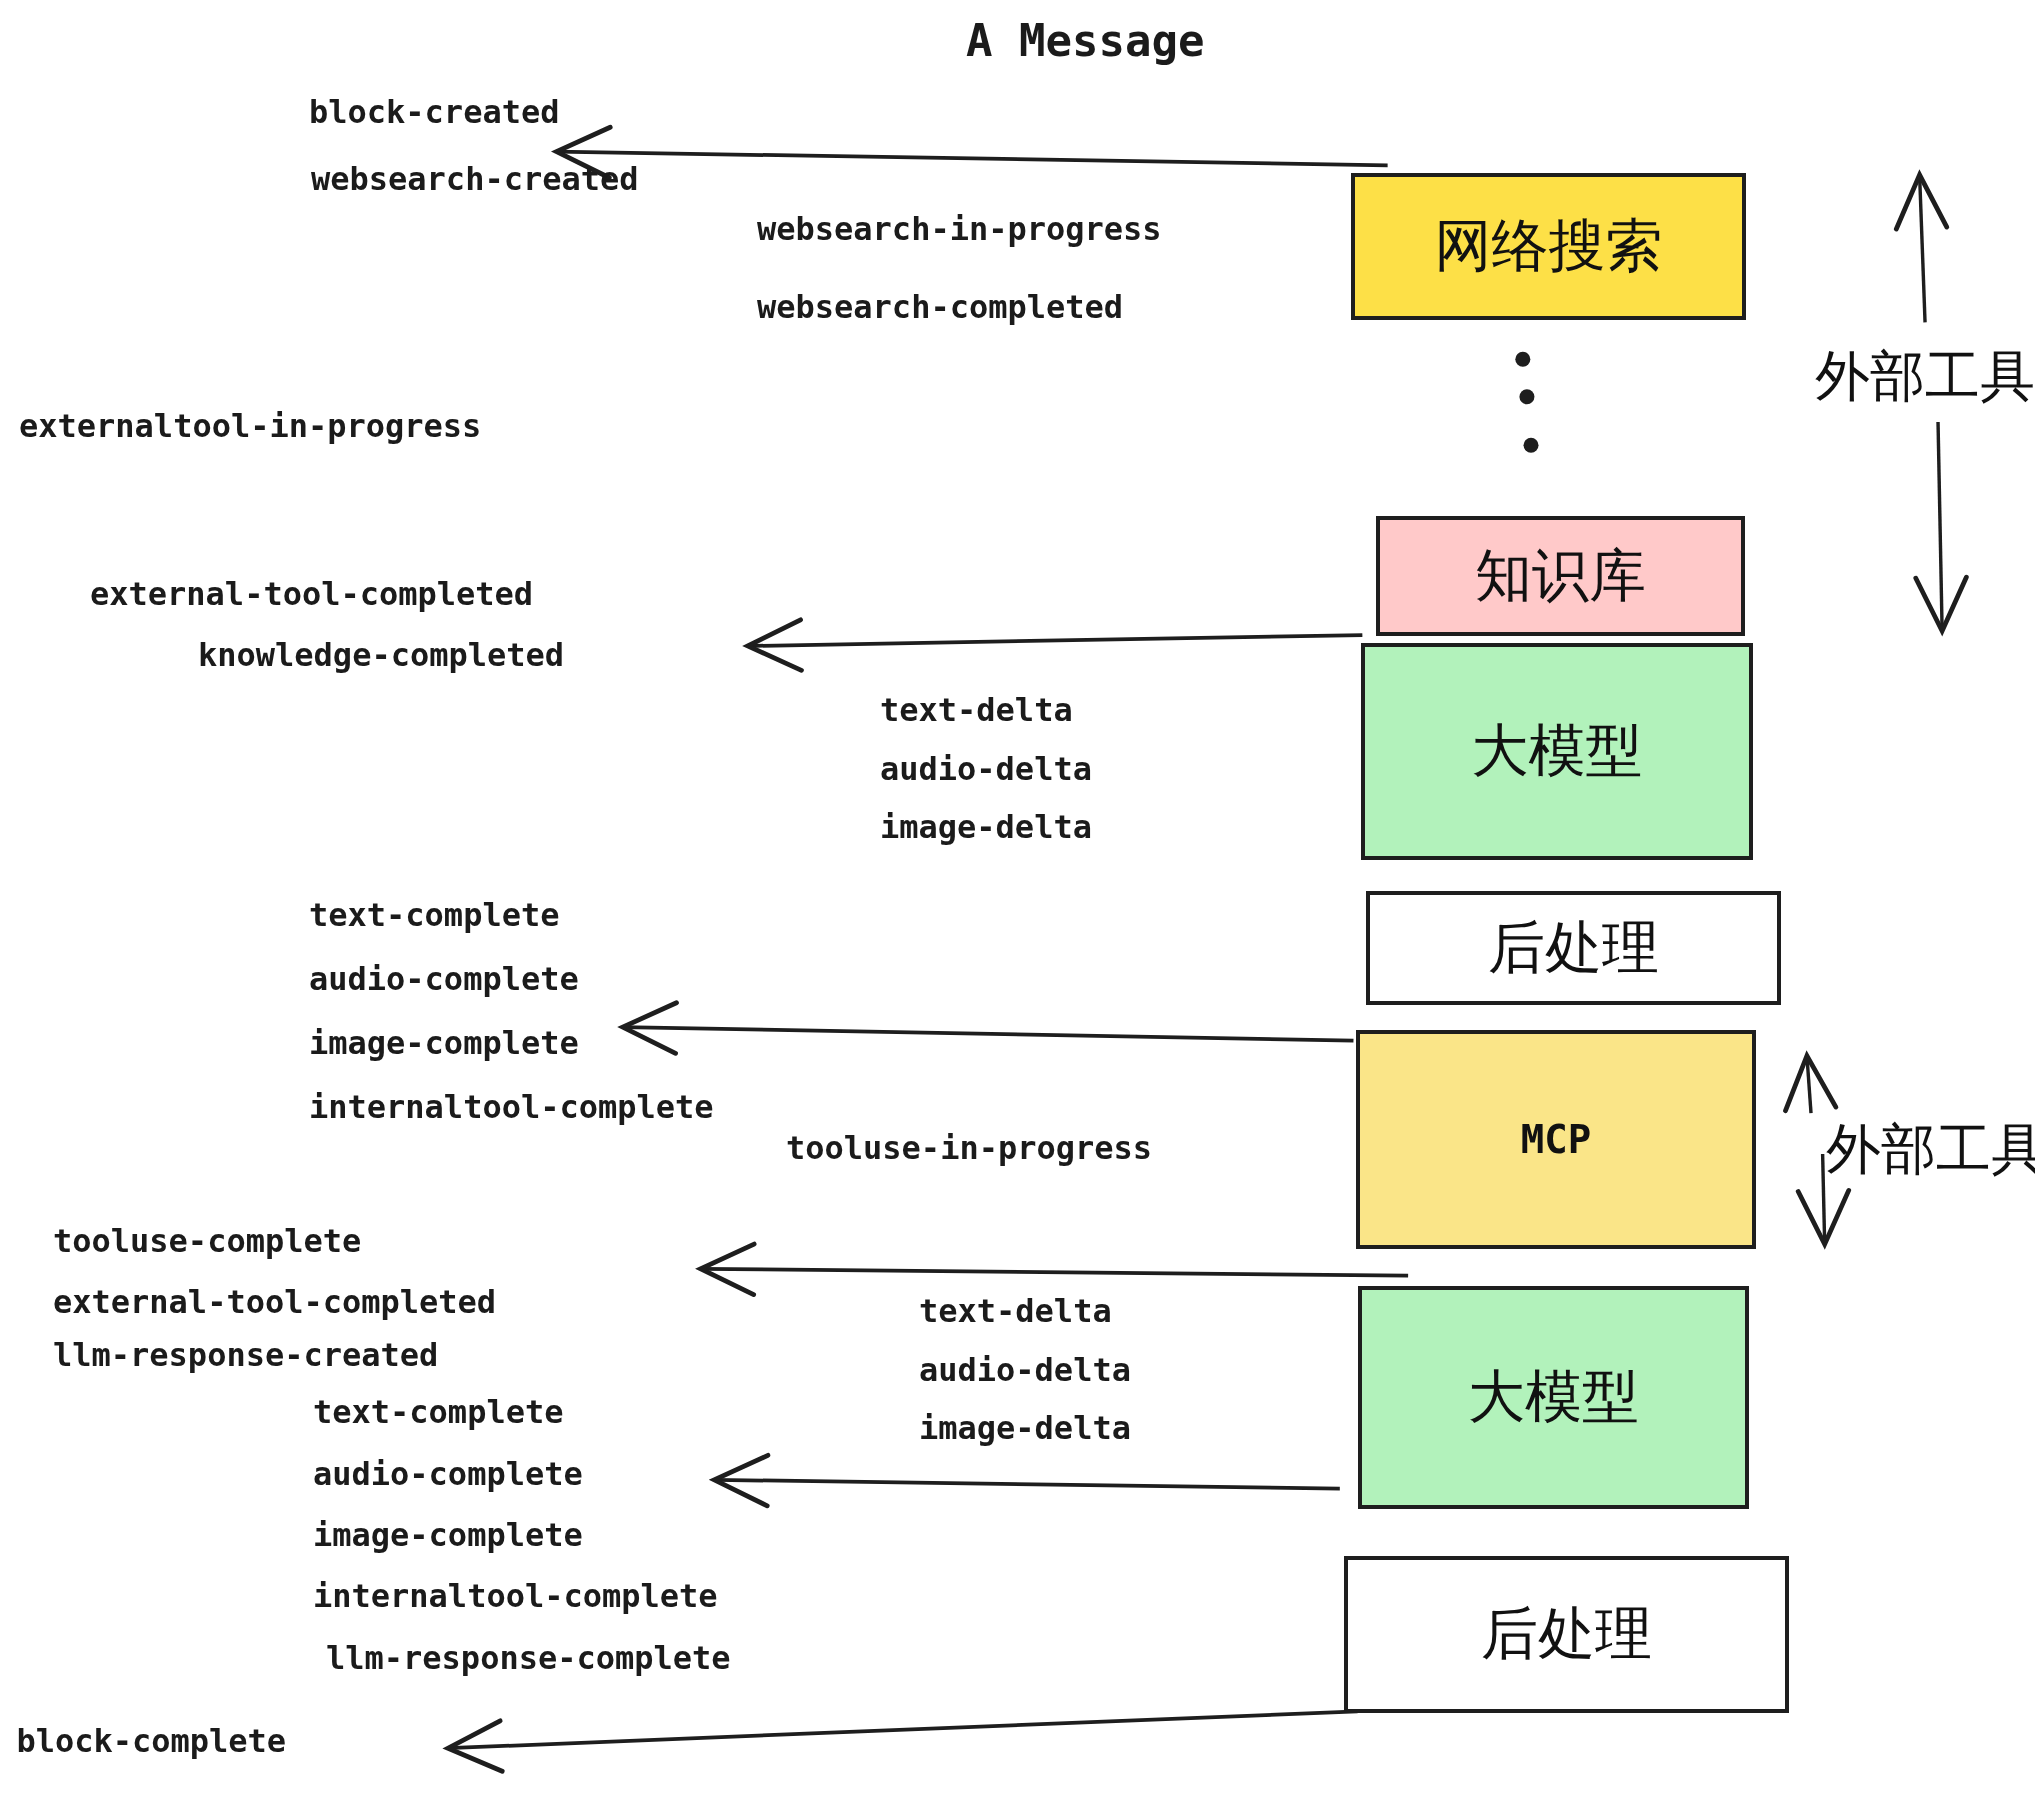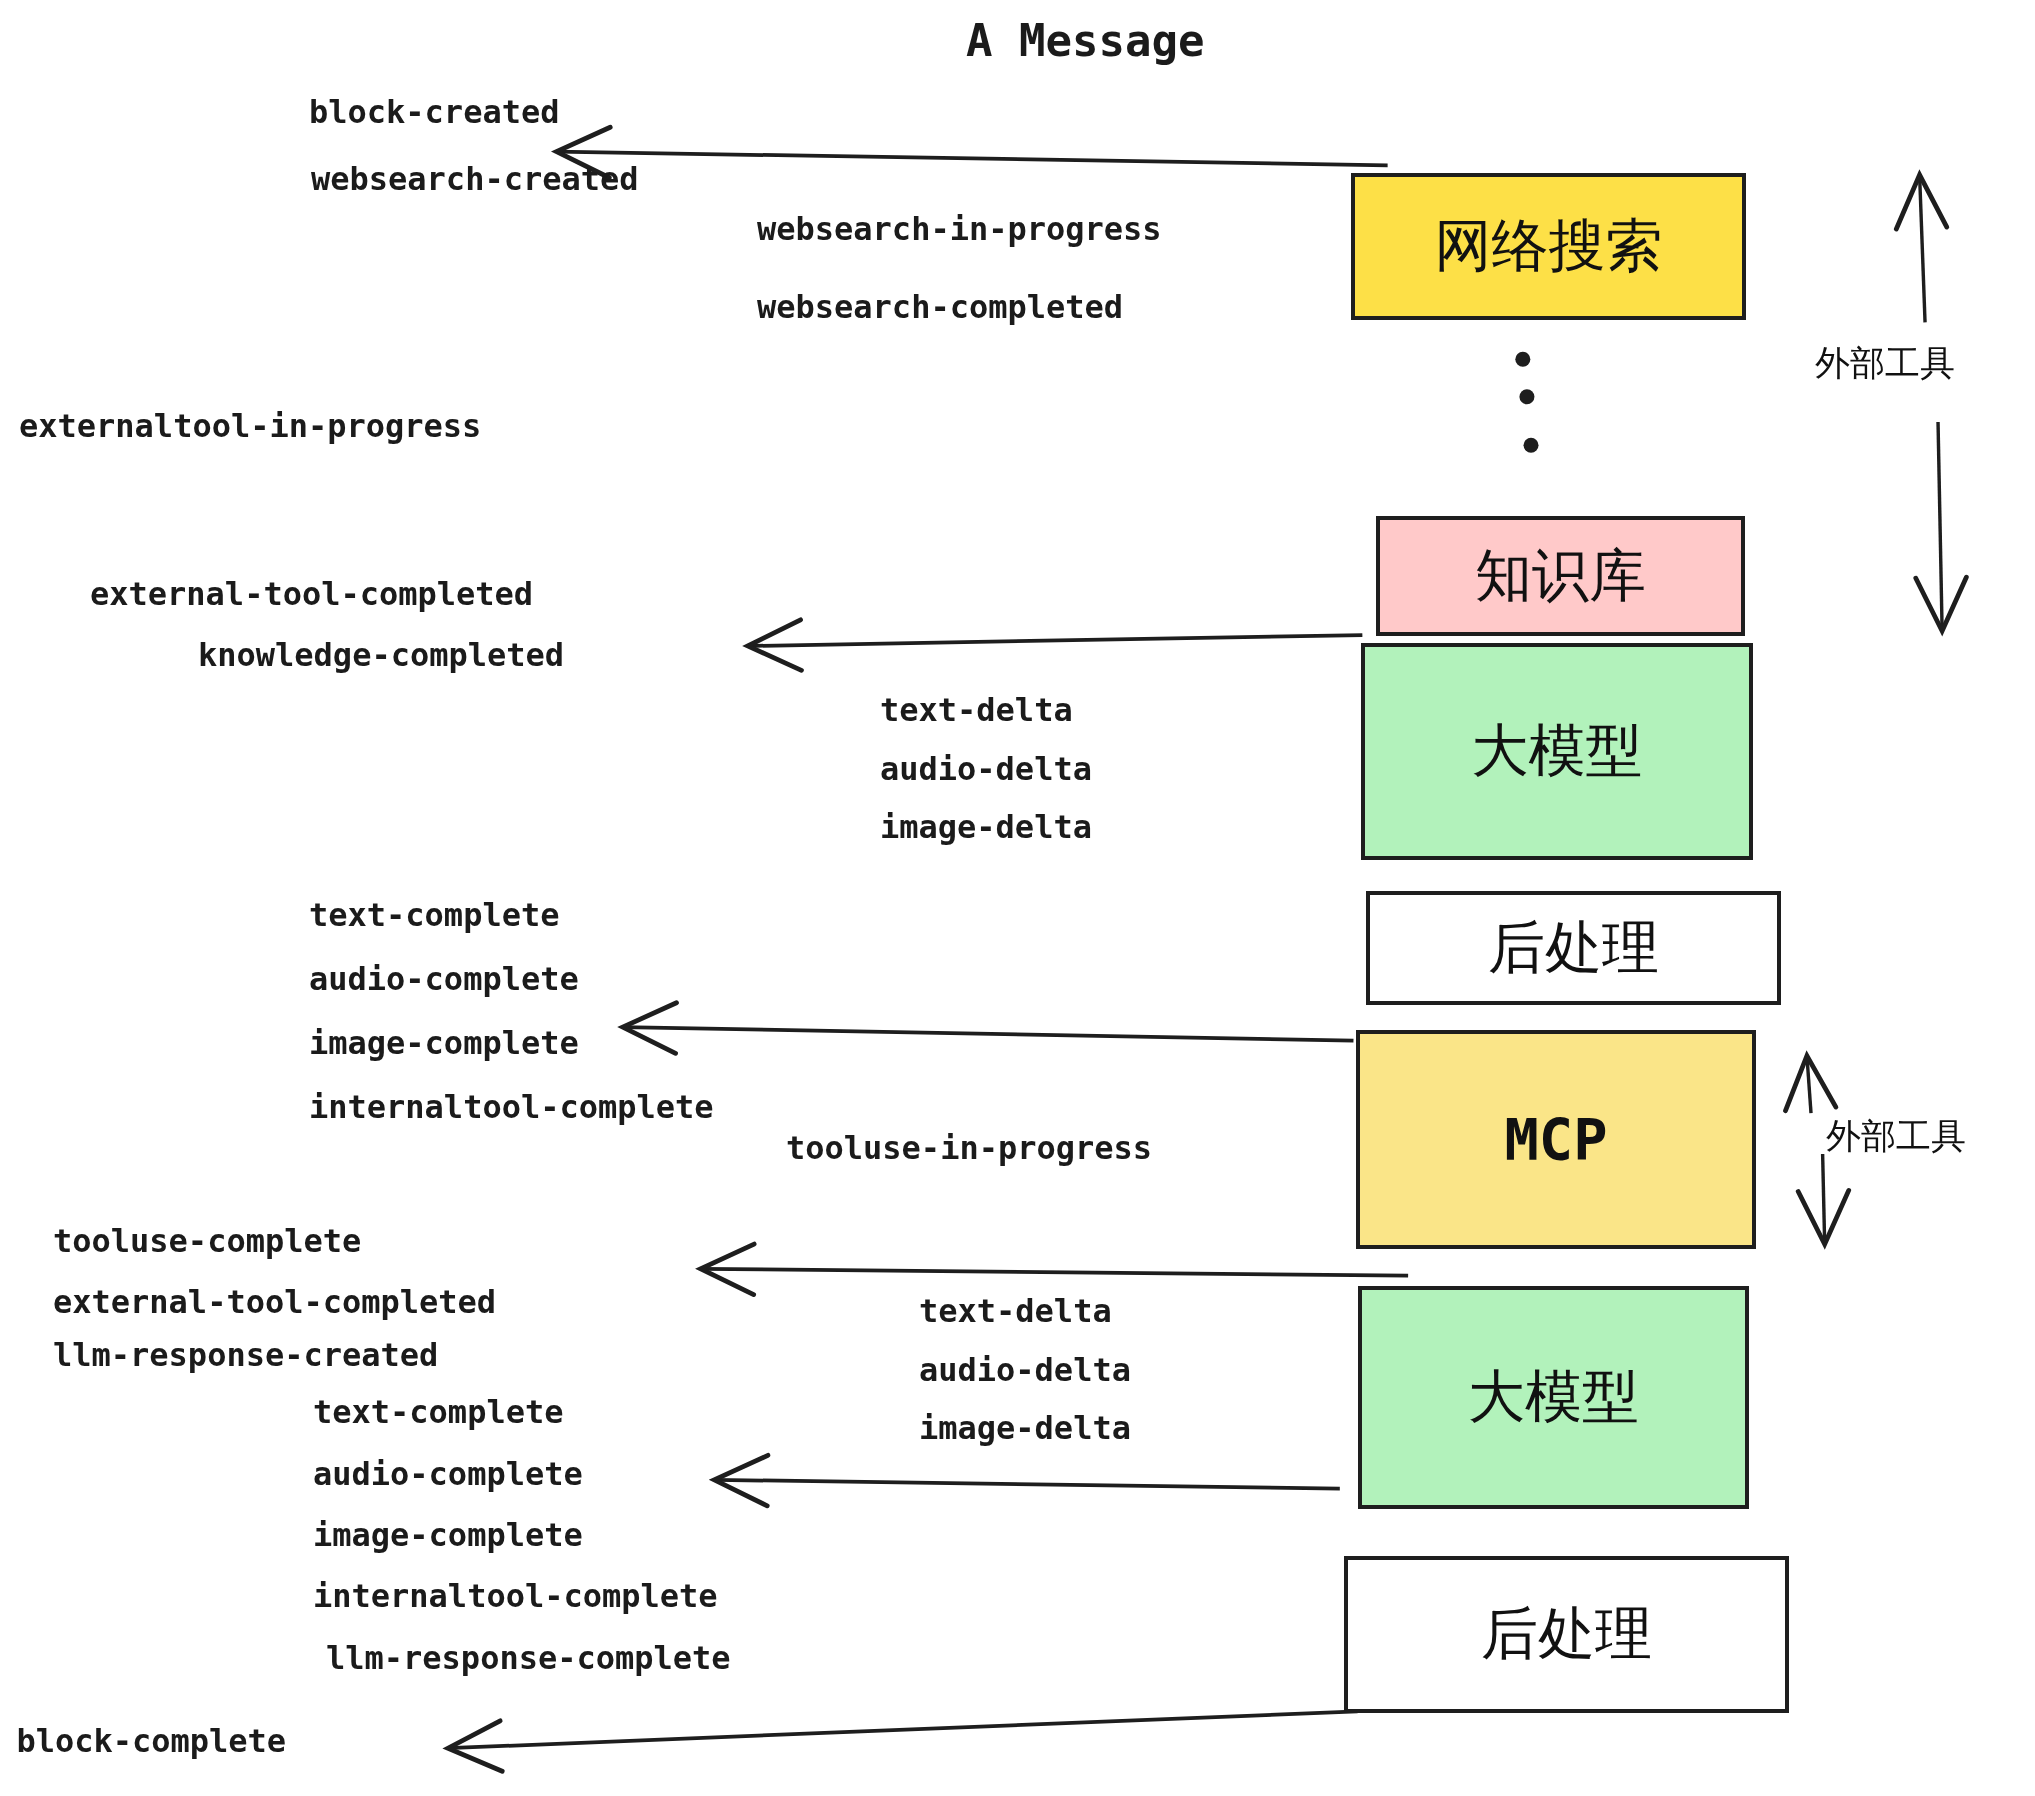--- a/index.html
+++ b/index.html
@@ -44,27 +44,27 @@
   }
   .box-label {
     font-family: "Liberation Sans", "DejaVu Sans", sans-serif;
     font-size: 57px;
     color: #111111;
     white-space: nowrap;
   }
   .mcp-label {
     font-family: "DejaVu Sans Mono", monospace;
     font-weight: bold;
-    font-size: 57px;
+    font-size: 39px;
     color: #111111;
   }
   .side-label {
     position: absolute;
     font-family: "Liberation Sans", "DejaVu Sans", sans-serif;
-    font-size: 35px;
+    font-size: 55px;
     color: #111111;
     white-space: nowrap;
   }
 </style>
 </head>
 <body>
 
 <div class="canvas">
 
   <svg class="overlay" viewBox="0 0 2980 2630">

